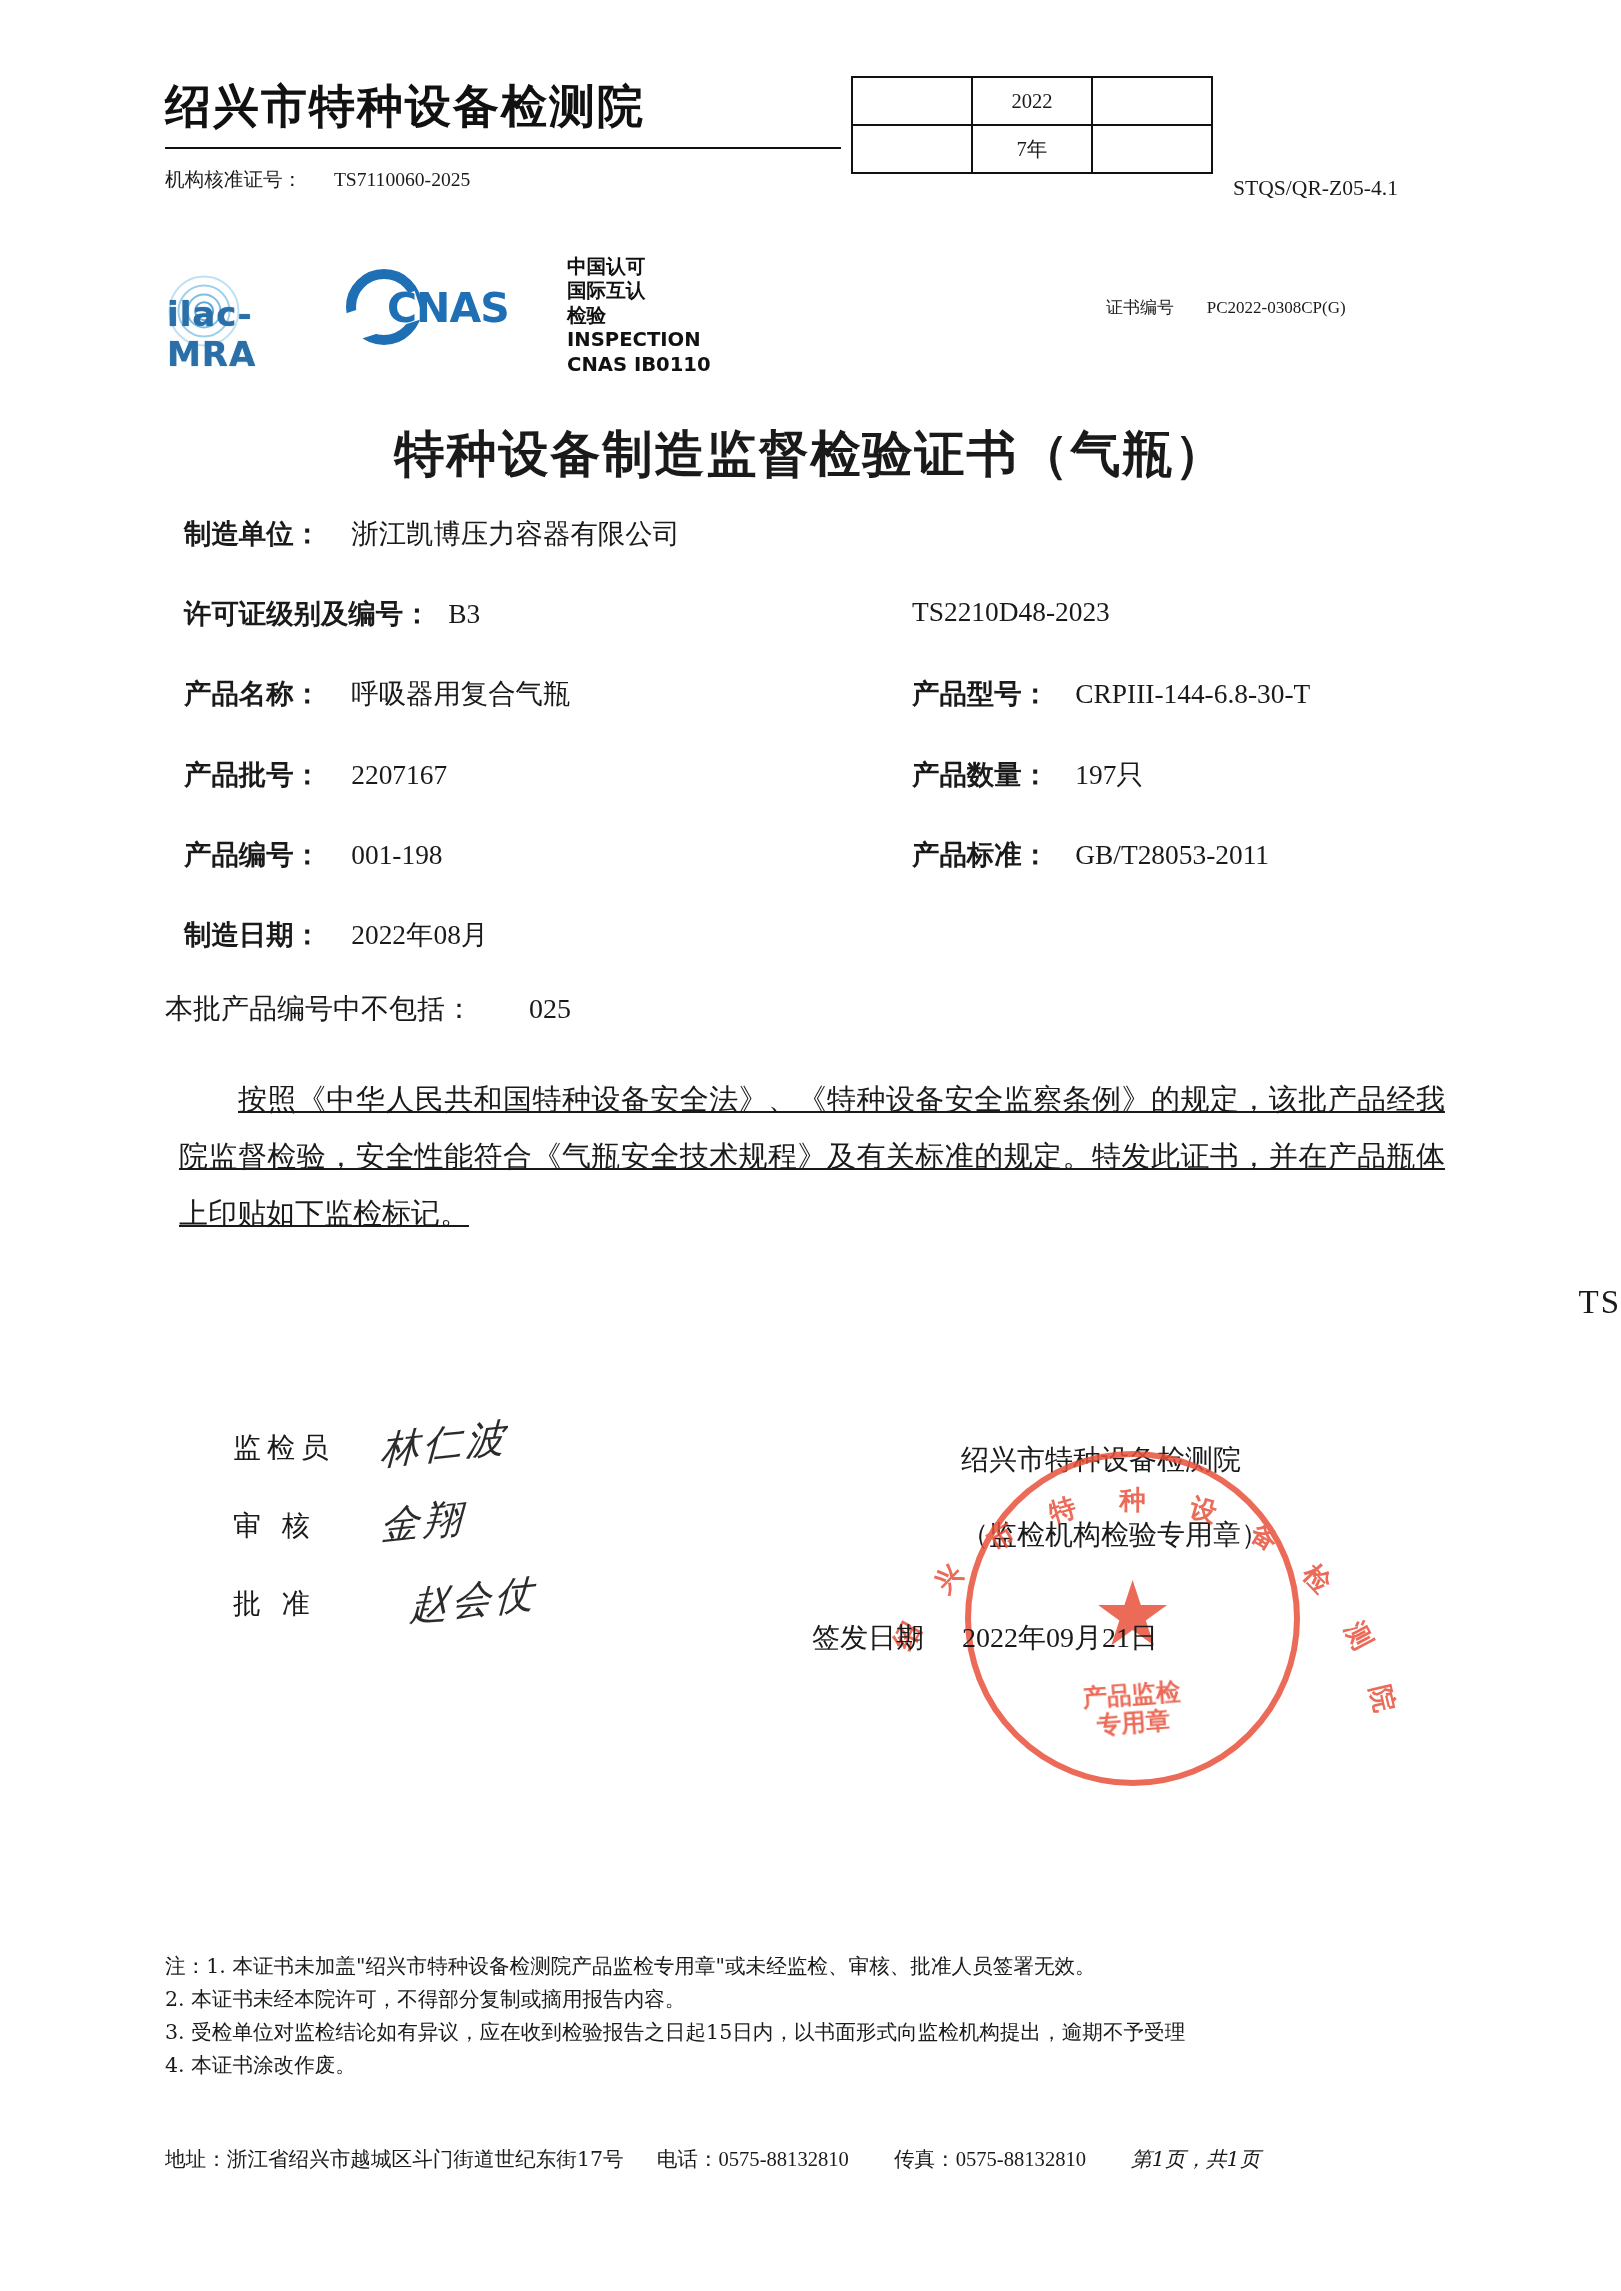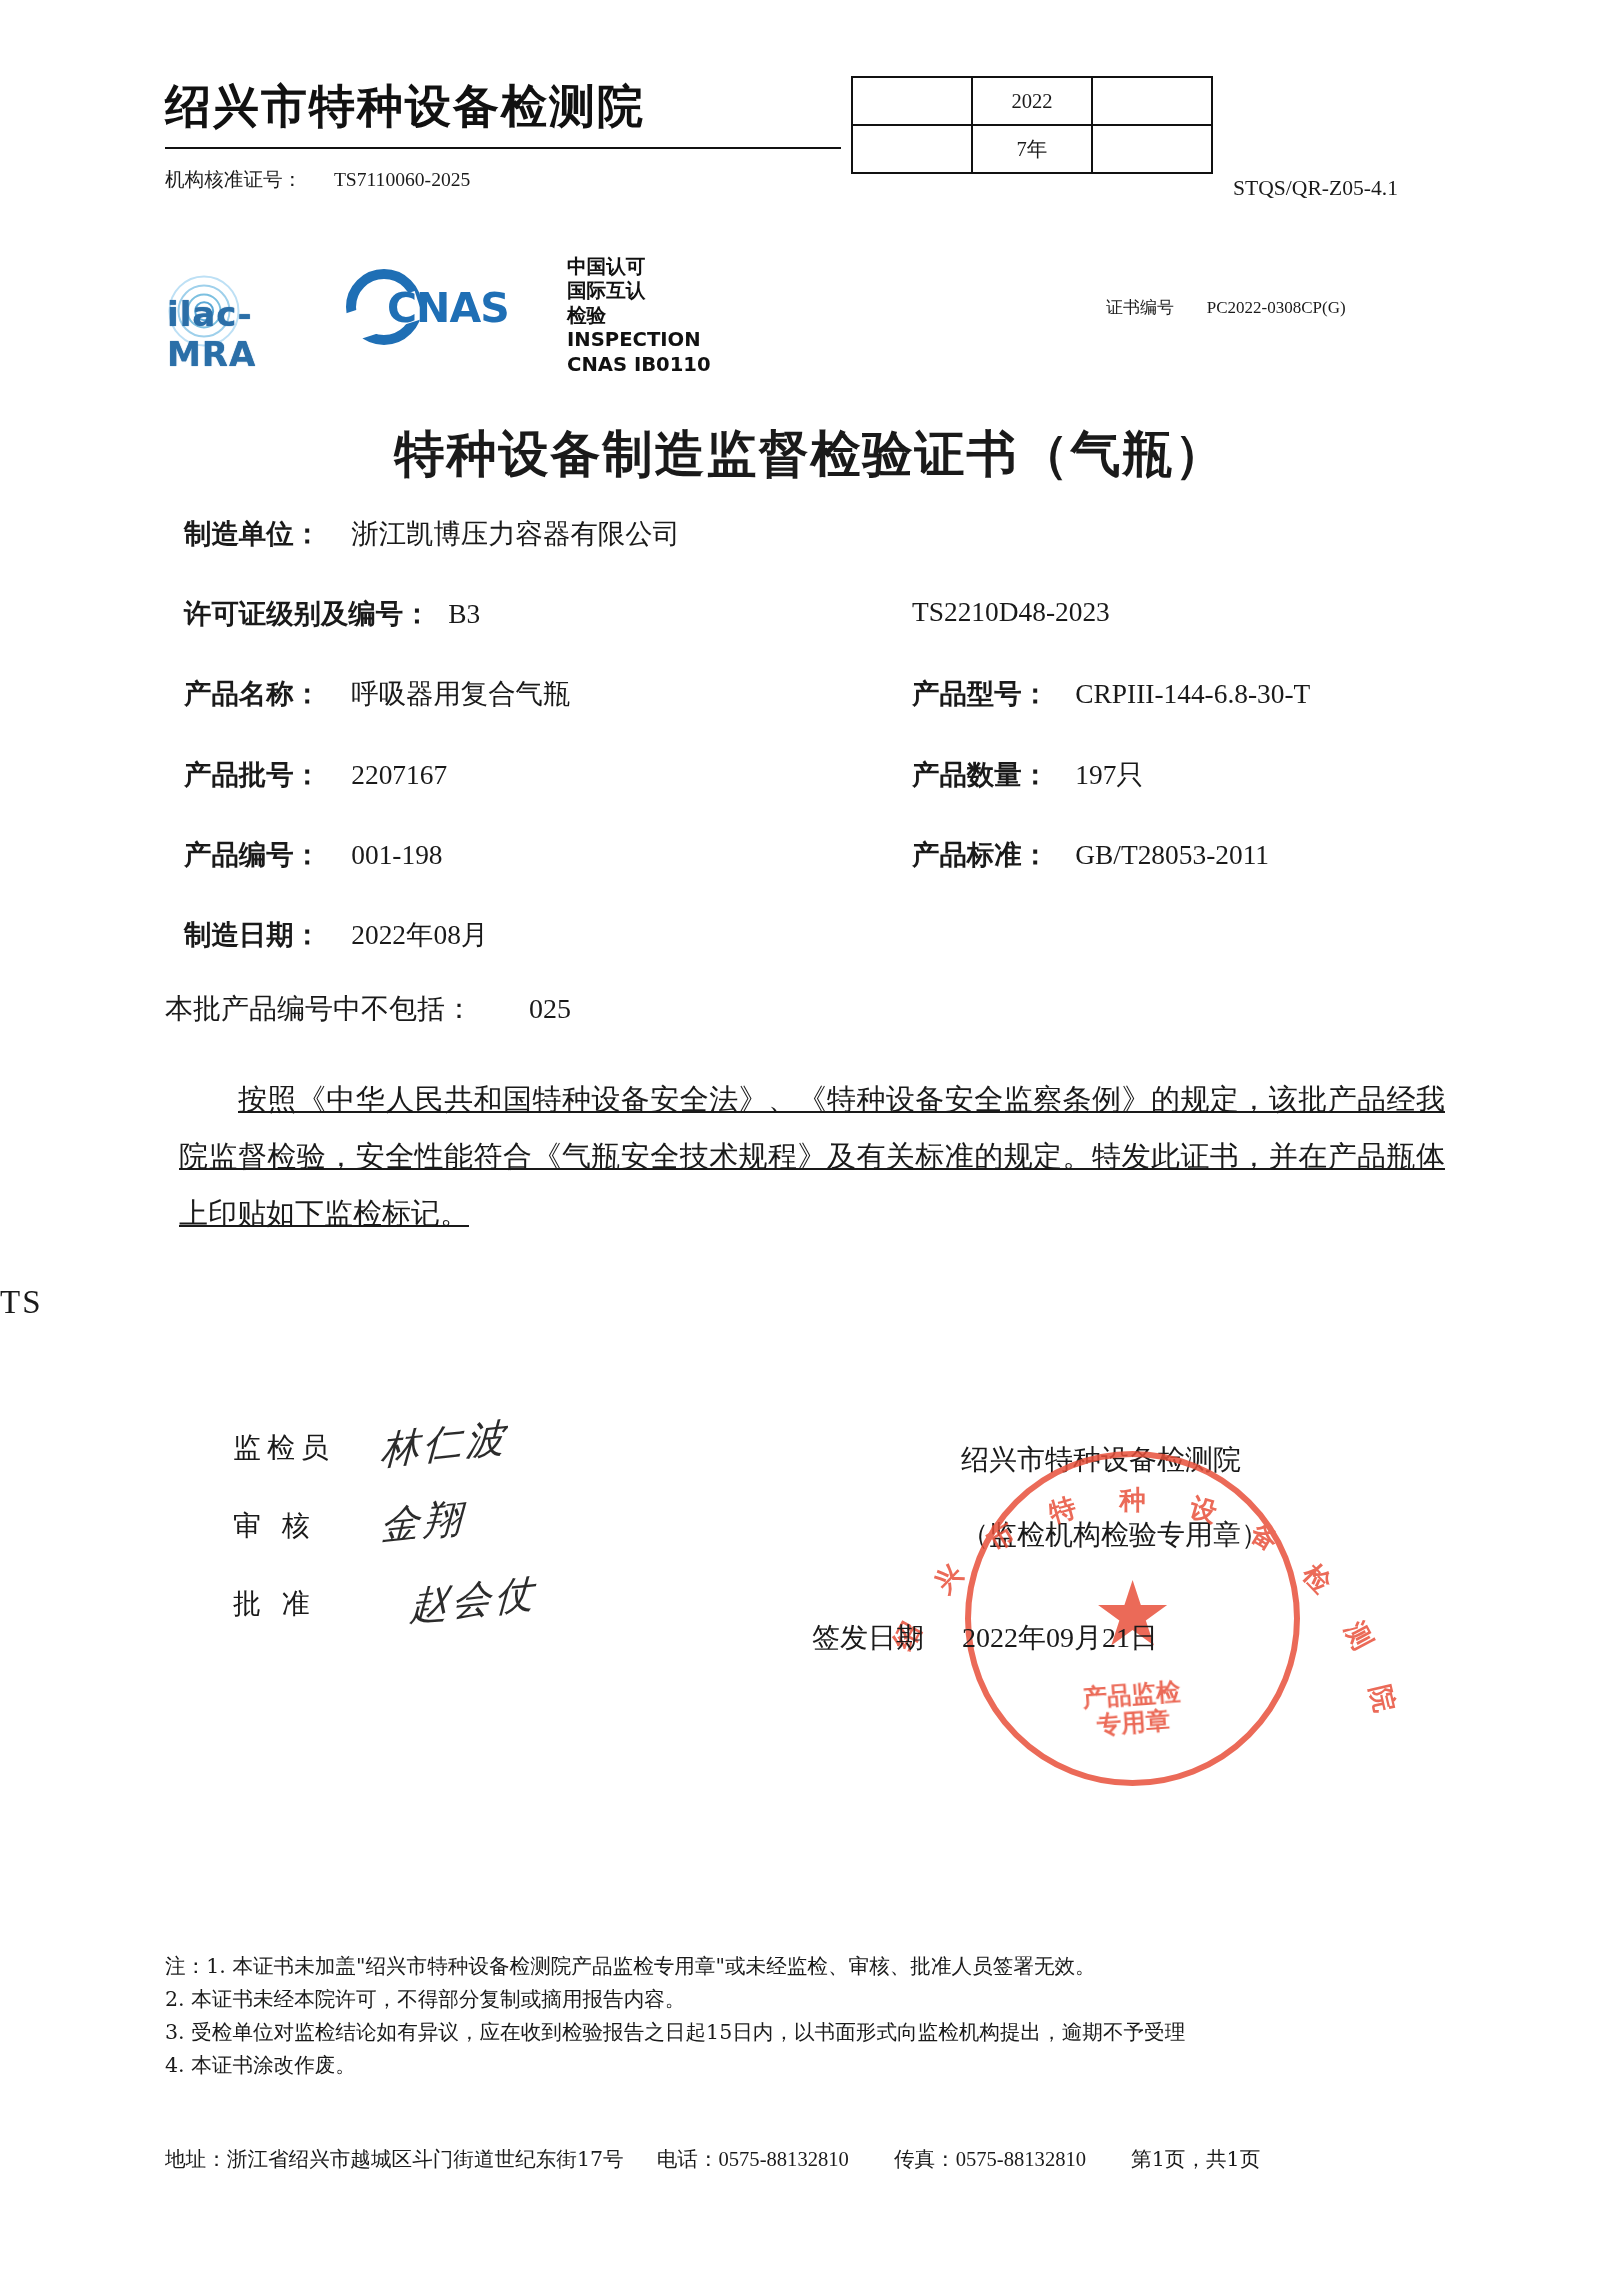--- a/index.html
+++ b/index.html
@@ -253,21 +253,21 @@
     font-family: "DejaVu Serif", serif;
     text-align: justify;
   }
   .para p { margin: 14px; text-indent: 59px; text-decoration: underline; }
 
   .ts-mark {
     position: absolute;
     left: 0;
     top: 1284px;
     width: 1621px;
-    text-align: left;
+    text-align: right;
     font-size: 33px;
     font-family: "Liberation Serif", serif;
     letter-spacing: 2px;
   }
 
   
   .sig-block {
     position: absolute;
     left: 233px;
     top: 1421px;
@@ -390,21 +390,21 @@
     position: absolute;
     left: 165px;
     top: 2145px;
     width: 1304px;
     font-size: 20.6px;
     font-family: "DejaVu Serif", serif;
   }
   .footer .seg { display: inline-block; }
   .footer .sp1 { margin-left: 33px; }
   .footer .sp2 { margin-left: 45px; }
-  .footer .sp3 { margin-left: 45px; }
+  .footer .sp3 { margin-left: 45px; font-style: italic; }
   .footer .num { font-family: "Liberation Serif", serif; }
 </style>
 </head>
 <body>
 
 <div class="page">
 
   <div class="header">
     <div class="org-title">绍兴市特种设备检测院</div>
     <div class="org-underline"></div>

